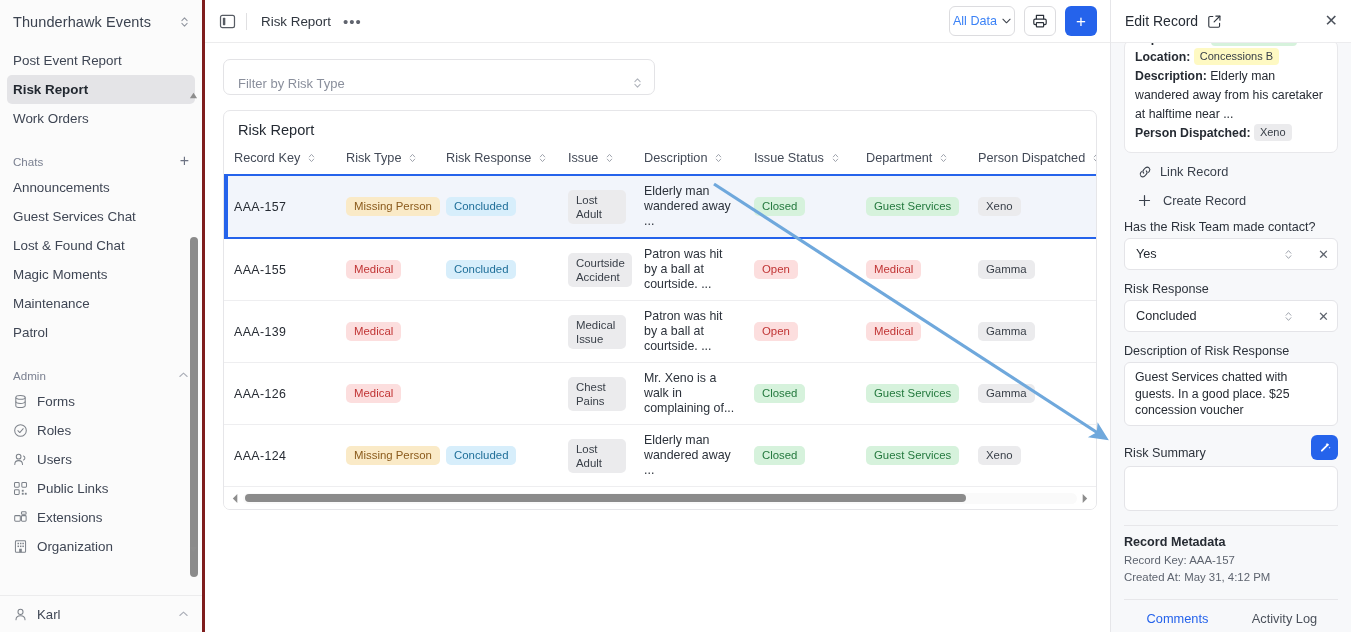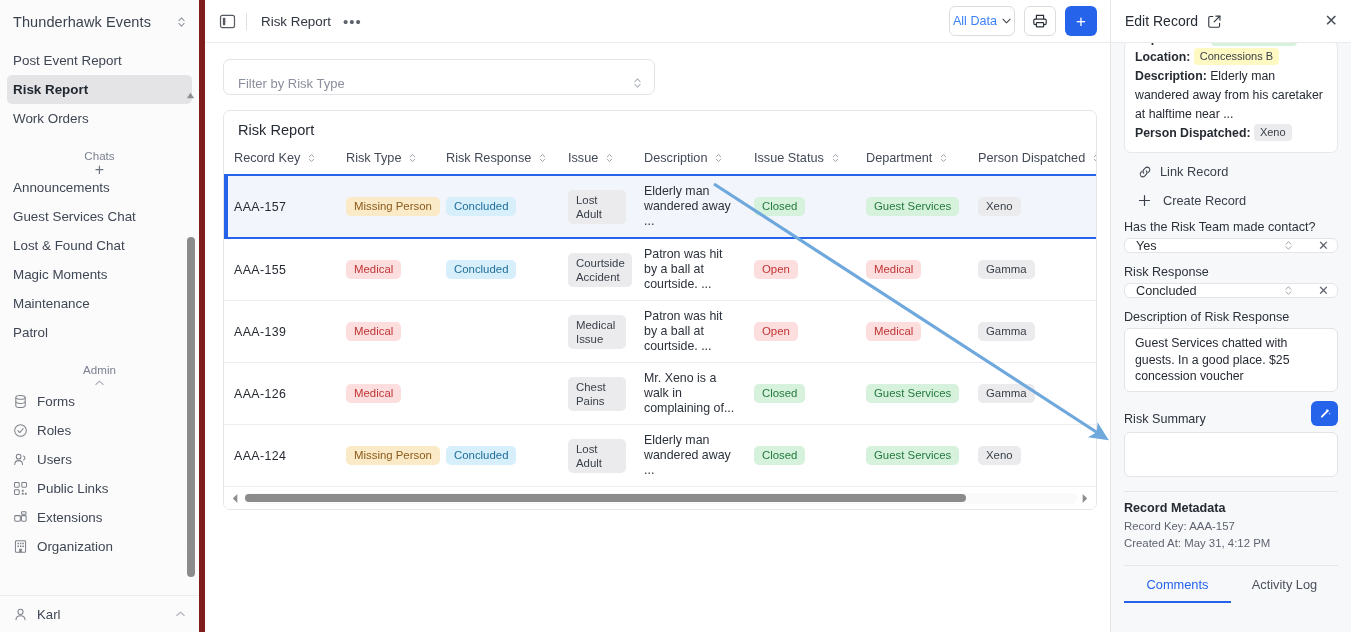--- a/index.html
+++ b/index.html
@@ -11,21 +11,21 @@
     background: #ffffff;
     color: #22272f;
     -webkit-font-smoothing: antialiased;
   }
   .app { position: relative; width: 1351px; height: 632px; display: flex; }
 
   
   .sidebar {
     width: 205px; height: 632px;
     background: #fbfbfb;
-    border-right: 6px solid #7f1d1d;
+    border-right: 3px solid #7f1d1d;
     position: relative;
     flex: 0 0 205px;
     display: flex; flex-direction: column;
   }
   .ws-switcher {
     height: 43px; display: flex; align-items: center;
     padding: 0 12px 0 13px; gap: 6px;
     cursor: pointer;
   }
   .ws-name { font-size: 14.5px; color: #3c4350; flex: 1; letter-spacing: .1px; }
@@ -38,21 +38,21 @@
     height: 29px; display: flex; align-items: center;
     margin: 0 7px; padding: 0 6px; border-radius: 5px;
     font-size: 13.4px; color: #3f4654; cursor: pointer;
     gap: 9px;
   }
   .nav-item.active { background: #e4e4e7; font-weight: 600; color: #222830; }
   .nav-gap { height: 16px; }
   .section-hdr {
     display: flex; align-items: center; justify-content: space-between;
     margin: 0 13px; height: 24px;
-    font-size: 11.6px; color: #7b8191; flex-direction: column;
+    font-size: 11.6px; color: #7b8191;
   }
   .section-hdr .plus { font-size: 16px; color: #6d7383; cursor: pointer; line-height: 1; }
   .sec-chev { width: 11px; height: 8px; opacity: .6; cursor: pointer; }
   .nav-ico { width: 15px; height: 15px; flex: 0 0 15px; opacity: .72; display:block; }
   .side-foot {
     border-top: 1px solid #ececed;
     height: 37px; display: flex; align-items: center;
     padding: 0 13px; gap: 9px; font-size: 13.2px; color: #3f4654;
     cursor: pointer;
   }
@@ -176,21 +176,21 @@
   .mini-chip {
     display: inline-block; border-radius: 4px; padding: 1px 6px;
     font-size: 11px; line-height: 15px; vertical-align: 1px;
   }
   .lnk-row {
     display: flex; align-items: center; gap: 8px;
     padding: 11px 0 0 14px; font-size: 12.8px; color: #3a414c; cursor: pointer;
   }
   .fld-label { font-size: 12.6px; color: #2c323b; margin: 12px 0 4px 0; font-weight: 400; }
   .fld-input {
-    height: 15px; background: #fff; border: 1px solid #e4e4e8; border-radius: 6px;
+    height: 32px; background: #fff; border: 1px solid #e4e4e8; border-radius: 6px;
     display: flex; align-items: center; padding: 0 8px 0 11px; gap: 24px;
     font-size: 12.7px; color: #262b33; cursor: text;
   }
   .fld-input .sp { flex: 1; }
   .fld-x { color: #5d636d; font-size: 13px; cursor: pointer; line-height: 1; }
   .fld-area {
     min-height: 42px; background: #fff; border: 1px solid #e4e4e8; border-radius: 6px;
     padding: 6px 10px; font-size: 12.3px; line-height: 16.5px; color: #262b33;
   }
   .fld-area.tall { min-height: 45px; }

